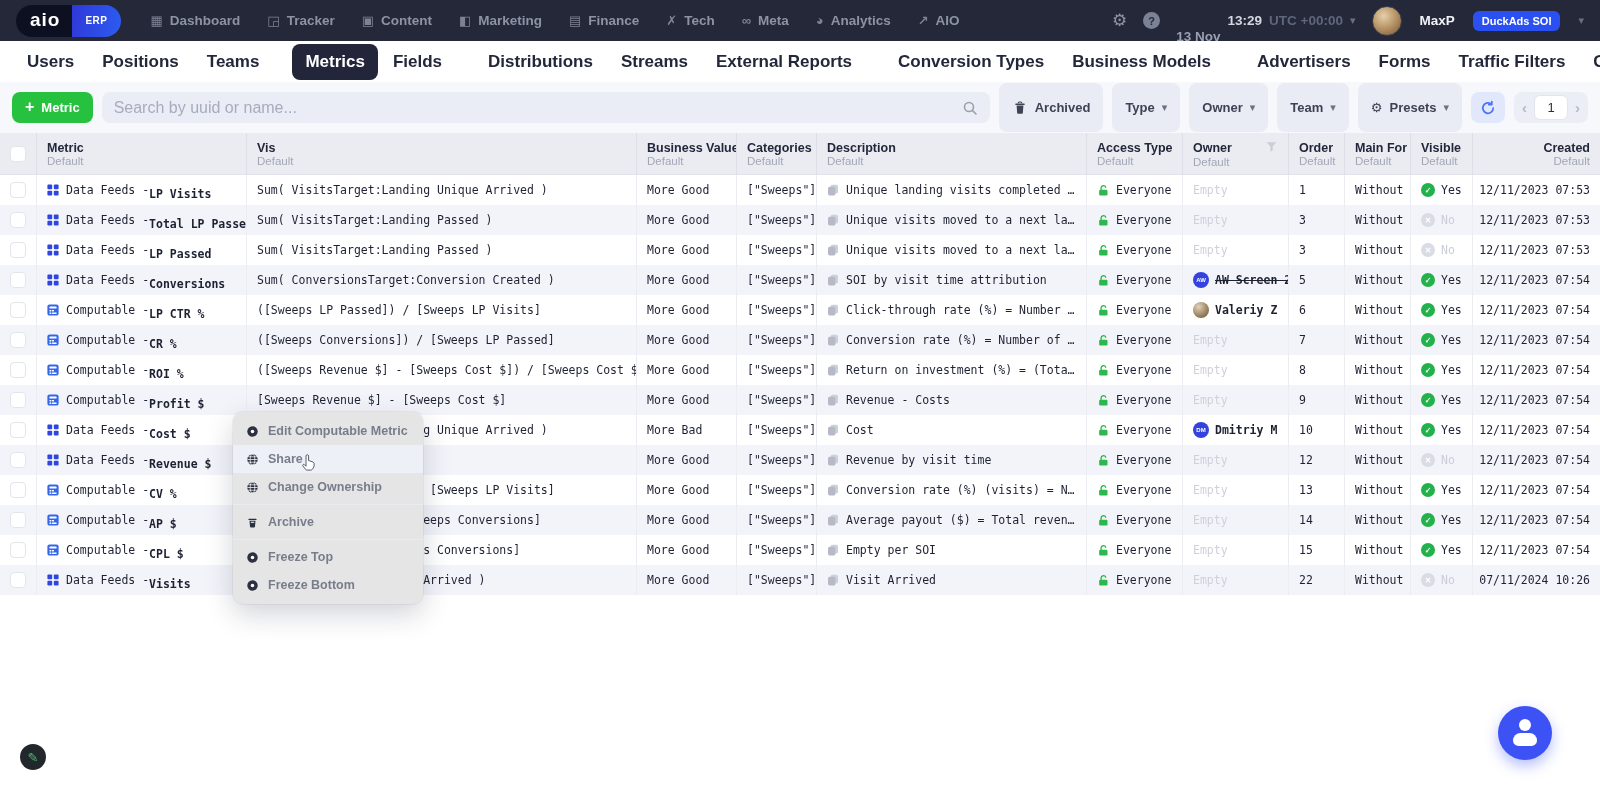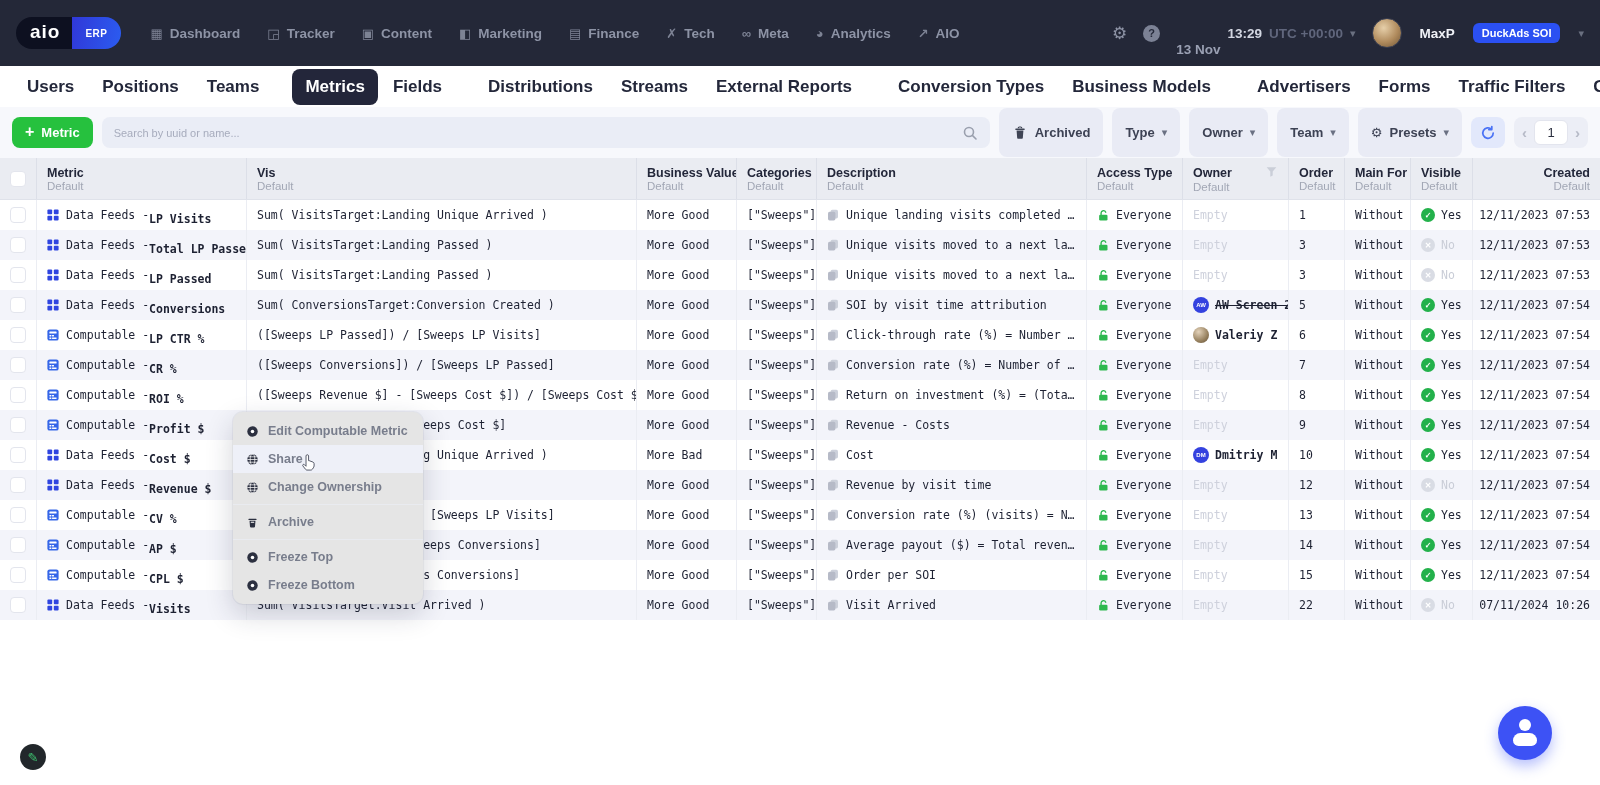--- a/index.html
+++ b/index.html
@@ -1,21 +1,21 @@
 <!DOCTYPE html>
 <html><head>
 <meta charset="utf-8">
 <style>
   * { margin:0; padding:0; box-sizing:border-box; }
   html,body { background:#fff; }
   body { font-family:"Liberation Sans","DejaVu Sans",sans-serif; }
   .app { position:relative; width:1600px; height:785px; background:#fff; overflow:hidden; }
 
   
-  .topbar { height:66px; background:#242838; display:flex; align-items:center; padding:0 16px; }
+  .topbar { height:41px; background:#242838; display:flex; align-items:center; padding:0 16px; }
   .logo { display:flex; align-items:stretch; border-radius:17px; overflow:hidden; cursor:pointer; }
   .logo-text { background:#0d1020; color:#fff; font-weight:800; font-size:19px; letter-spacing:1px; padding:4px 12px 6px 14px; display:flex; align-items:center; }
   .logo-badge { background:linear-gradient(100deg,#3038d8,#2b5cf0); color:#fff; font-size:10px; font-weight:800; padding:0 13px; display:flex; align-items:center; letter-spacing:.5px; }
   .topnav { display:flex; gap:27px; margin-left:30px; }
   .nav-item { display:flex; align-items:center; gap:7px; color:#8d93a5; font-size:13.5px; font-weight:600; cursor:pointer; }
   .nav-glyph { font-size:13px; opacity:.85; }
   .topbar-right { margin-left:auto; display:flex; align-items:center; gap:16px; }
   .top-gear { color:#8d93a5; font-size:17px; cursor:pointer; }
   .top-help { width:17px; height:17px; border-radius:50%; background:#7c8295; color:#242838; font-size:11px; font-weight:800; display:flex; align-items:center; justify-content:center; cursor:pointer; }
   .clock { display:flex; align-items:center; gap:7px; font-size:13.5px; }
@@ -32,21 +32,21 @@
   .tabsbar { height:41px; background:#fff; display:flex; align-items:center; padding:0 14px; gap:2px; }
   .tab { padding:8px 13px; font-size:17px; color:#23273a; font-weight:600; border-radius:8px; cursor:pointer; white-space:nowrap; }
   .tab.active { background:#23263a; color:#fff; }
   .tab-divider { width:1px; height:18px; background:#e2e4ea; margin:0 8px; }
 
   
   .toolbar { height:51px; background:#f7f8fc; display:flex; align-items:center; padding:0 12px; gap:9px; }
   .btn-green { background:#26c13e; color:#fff; font-weight:800; font-size:13px; height:31px; padding:0 13px; border-radius:8px; display:flex; align-items:center; gap:7px; border:none; cursor:pointer; font-family:inherit; }
   .btn-green .plus { font-size:16px; font-weight:700; margin-top:-1px; }
   .searchbox { flex:1; height:31px; background:#eaedf6; border-radius:8px; display:flex; align-items:center; padding:0 12px; }
-  .searchbox input { flex:1; border:none; background:transparent; outline:none; font-size:11px; color:#3a3f52; font-family:inherit; }
+  .searchbox input { flex:1; border:none; background:transparent; outline:none; font-size:16px; color:#3a3f52; font-family:inherit; }
   .searchbox input::placeholder { color:#a7acbd; }
   .icon-16 { width:16px; height:16px; display:inline-flex; }
   .btn-light { height:49px; background:#e9ebf5; border-radius:8px; display:flex; align-items:center; gap:7px; padding:0 13px; font-size:13px; color:#3d4254; font-weight:700; border:none; cursor:pointer; font-family:inherit; white-space:nowrap; }
   .btn-light .chev { color:#6a7082; }
   .btn-light .gear-glyph { font-size:13px; color:#3d4254; }
   .btn-refresh { width:34px; height:31px; background:#e2e8fb; border-radius:8px; display:flex; align-items:center; justify-content:center; border:none; cursor:pointer; }
   .pager { display:flex; align-items:center; gap:7px; height:31px; background:#eceef6; border-radius:8px; padding:0 8px; }
   .pager-chev { color:#b6bac7; font-size:15px; font-weight:700; cursor:pointer; }
   .page-box { width:34px; height:25px; background:#fff; border:1px solid #e3e5ee; border-radius:6px; text-align:center; font-size:13px; color:#2c3040; font-family:inherit; }
 
@@ -942,21 +942,21 @@
           <div class="cell">[Sweeps Cost $] / [Sweeps Conversions]</div>
           <div class="cell">More Good</div>
           <div class="cell">["Sweeps"]</div>
           <div class="cell">
             <span class="dicon">
               <svg viewBox="0 0 12 12" width="12" height="12">
                 <rect x="3.6" y="0.8" width="7.4" height="8.6" rx="1.6" fill="#ccd0da"></rect>
                 <rect x="1" y="2.8" width="7.4" height="8.6" rx="1.6" fill="#b6bac7"></rect>
               </svg>
             </span>
-            <span>Order per SOI</span>
+            <span>Empty per SOI</span>
           </div>
           <div class="cell">
             <span class="licon">
               <svg viewBox="0 0 14 14" width="13" height="13">
                 <rect x="2.3" y="6.1" width="9" height="6.4" rx="1.4" fill="#2db84f"></rect>
                 <path d="M4.4 6V4.3a2.6 2.6 0 0 1 5-.9" fill="none" stroke="#2db84f" stroke-width="1.5" stroke-linecap="round"></path>
               </svg>
             </span>
             <span>Everyone</span>
           </div>

